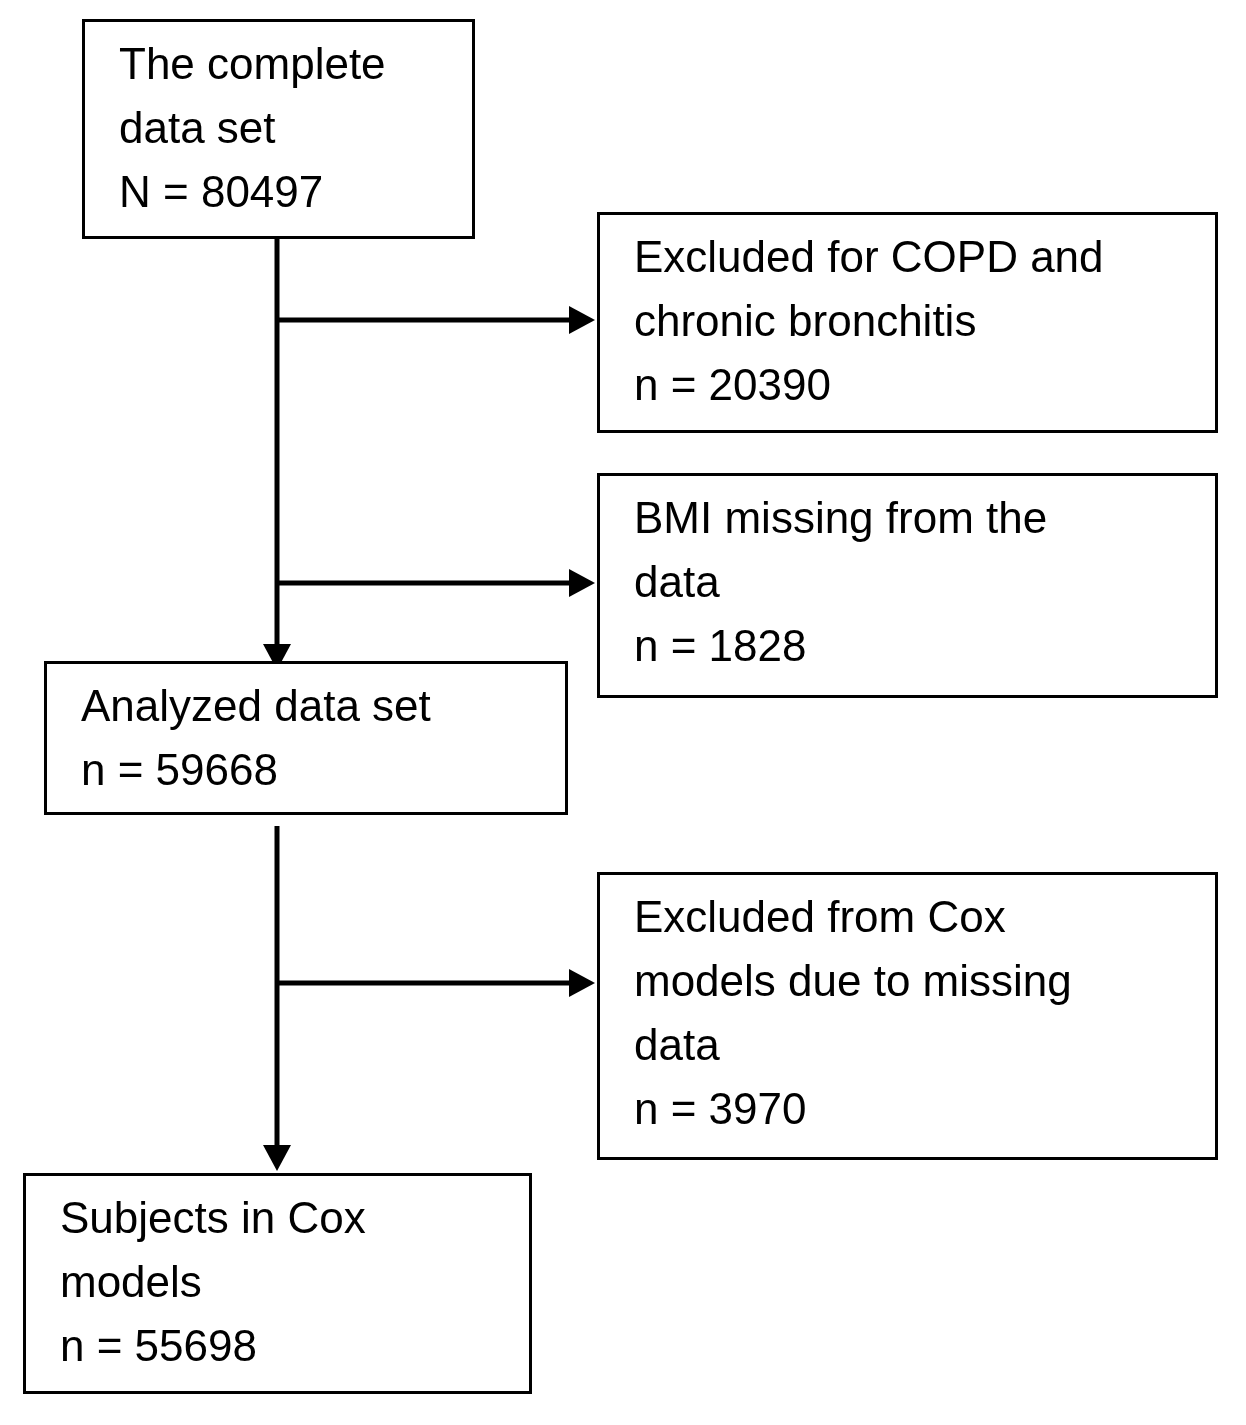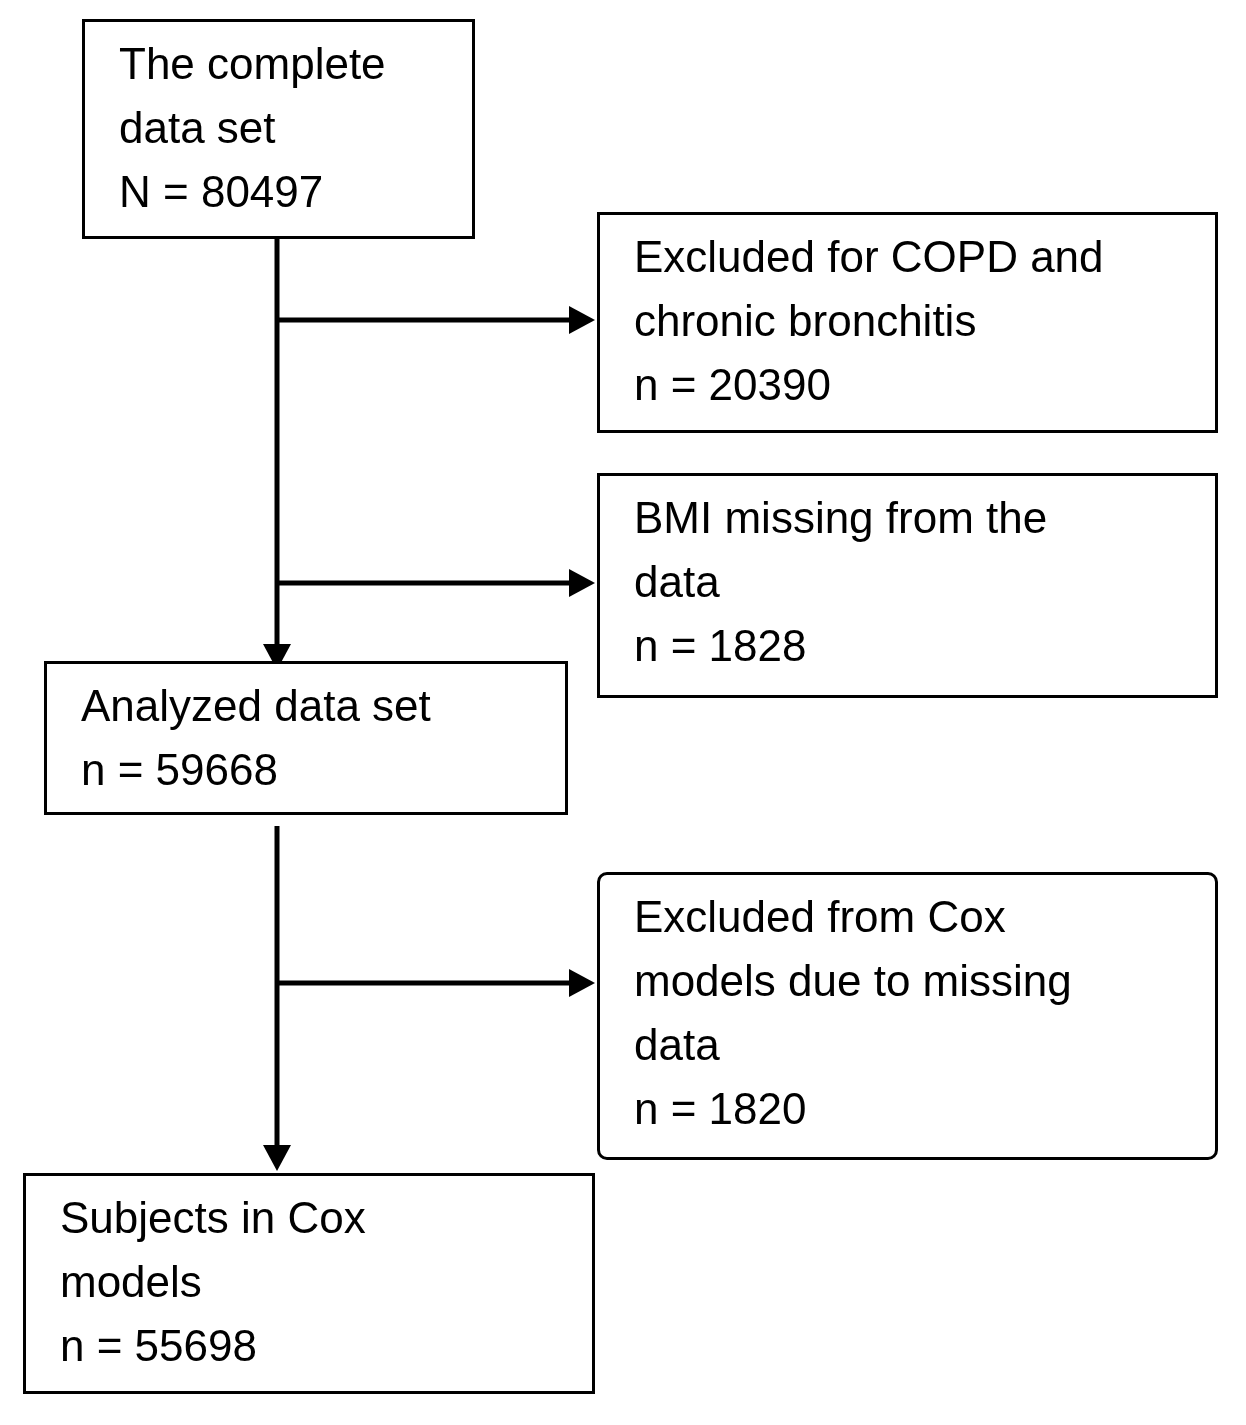--- a/index.html
+++ b/index.html
@@ -43,22 +43,22 @@
   }
   #connector-layer polygon {
     fill: #000000;
     stroke: none;
   }
   
   #box-complete   { left: 82px;  top: 19px;   width: 393px; height: 220px; }
   #box-copd       { left: 597px; top: 212px;  width: 621px; height: 221px; }
   #box-bmi        { left: 597px; top: 473px;  width: 621px; height: 225px; }
   #box-analyzed   { left: 44px;  top: 661px;  width: 524px; height: 154px; }
-  #box-coxexcl    { left: 597px; top: 872px;  width: 621px; height: 288px; border-radius: 10px; }
-  #box-coxsubj    { left: 23px;  top: 1173px; width: 572px; height: 221px; }
+  #box-coxexcl    { left: 597px; top: 872px;  width: 621px; height: 288px; }
+  #box-coxsubj    { left: 23px;  top: 1173px; width: 509px; height: 221px; }
 </style>
 </head>
 <body>
 
 <div id="canvas">
 
   <svg id="connector-layer" viewBox="0 0 1246 1425" xmlns="http://www.w3.org/2000/svg">
 
     <g>
       <line x1="277" y1="238" x2="277" y2="648"></line>
@@ -106,21 +106,21 @@
 
   <div class="flow-box" id="box-analyzed">
     <span class="tline">Analyzed data set</span>
     <span class="tline">n = 59668</span>
   </div>
 
   <div class="flow-box" id="box-coxexcl">
     <span class="tline">Excluded from Cox</span>
     <span class="tline">models due to missing</span>
     <span class="tline">data</span>
-    <span class="tline">n = 1820</span>
+    <span class="tline">n = 3970</span>
   </div>
 
   <div class="flow-box" id="box-coxsubj">
     <span class="tline">Subjects in Cox</span>
     <span class="tline">models</span>
     <span class="tline">n = 55698</span>
   </div>
 
 </div>
 

